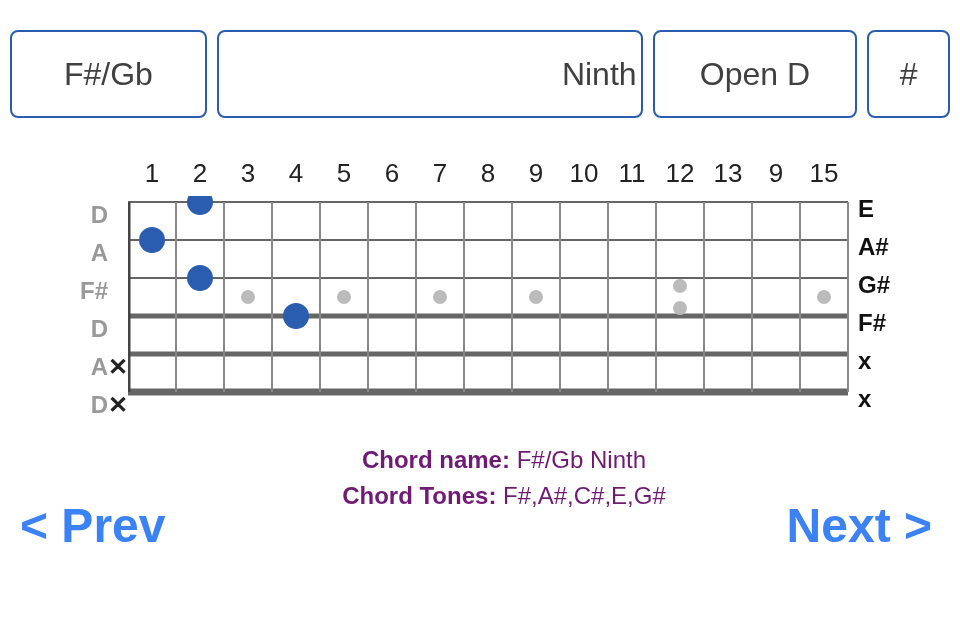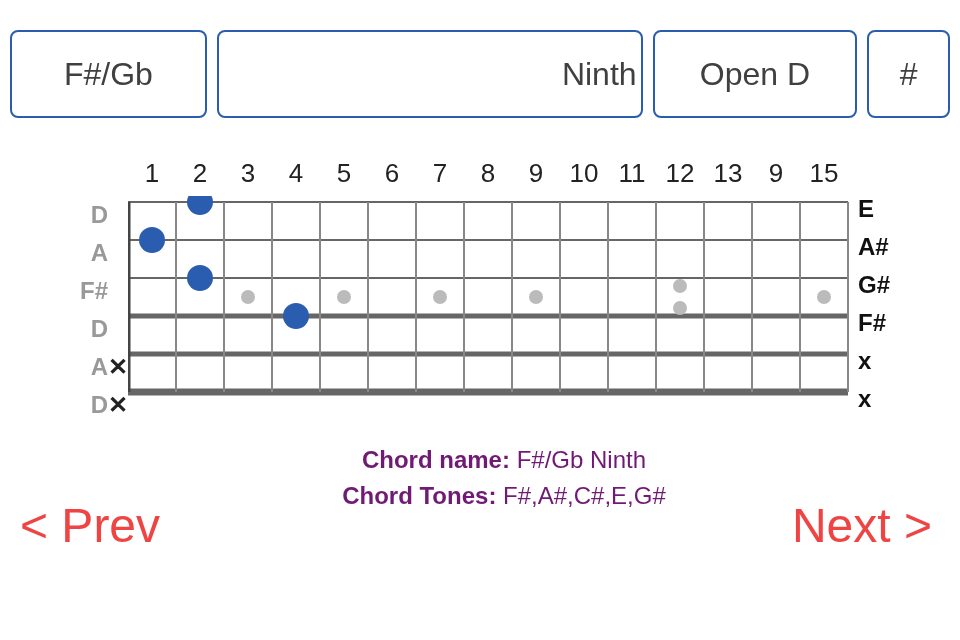--- a/index.html
+++ b/index.html
@@ -110,23 +110,23 @@
     font-size: 24px;
     line-height: 36px;
     color: #701a75;
     margin-left: 24px;
   }
   .info .row b { font-weight: 700; }
 
   .nav-prev, .nav-next {
     position: absolute;
     top: 340px;
-    color: #ef4444;
+    color: #3b82f6;
     font-size: 48px;
-    font-weight: 400;
+    font-weight: 700;
     cursor: pointer;
   }
   .nav-prev { left: 20px; }
   .nav-next { right: 28px; }
 </style>
 </head>
 <body>
 
 <div class="selectors">
   <div class="sel-btn sel-root">

